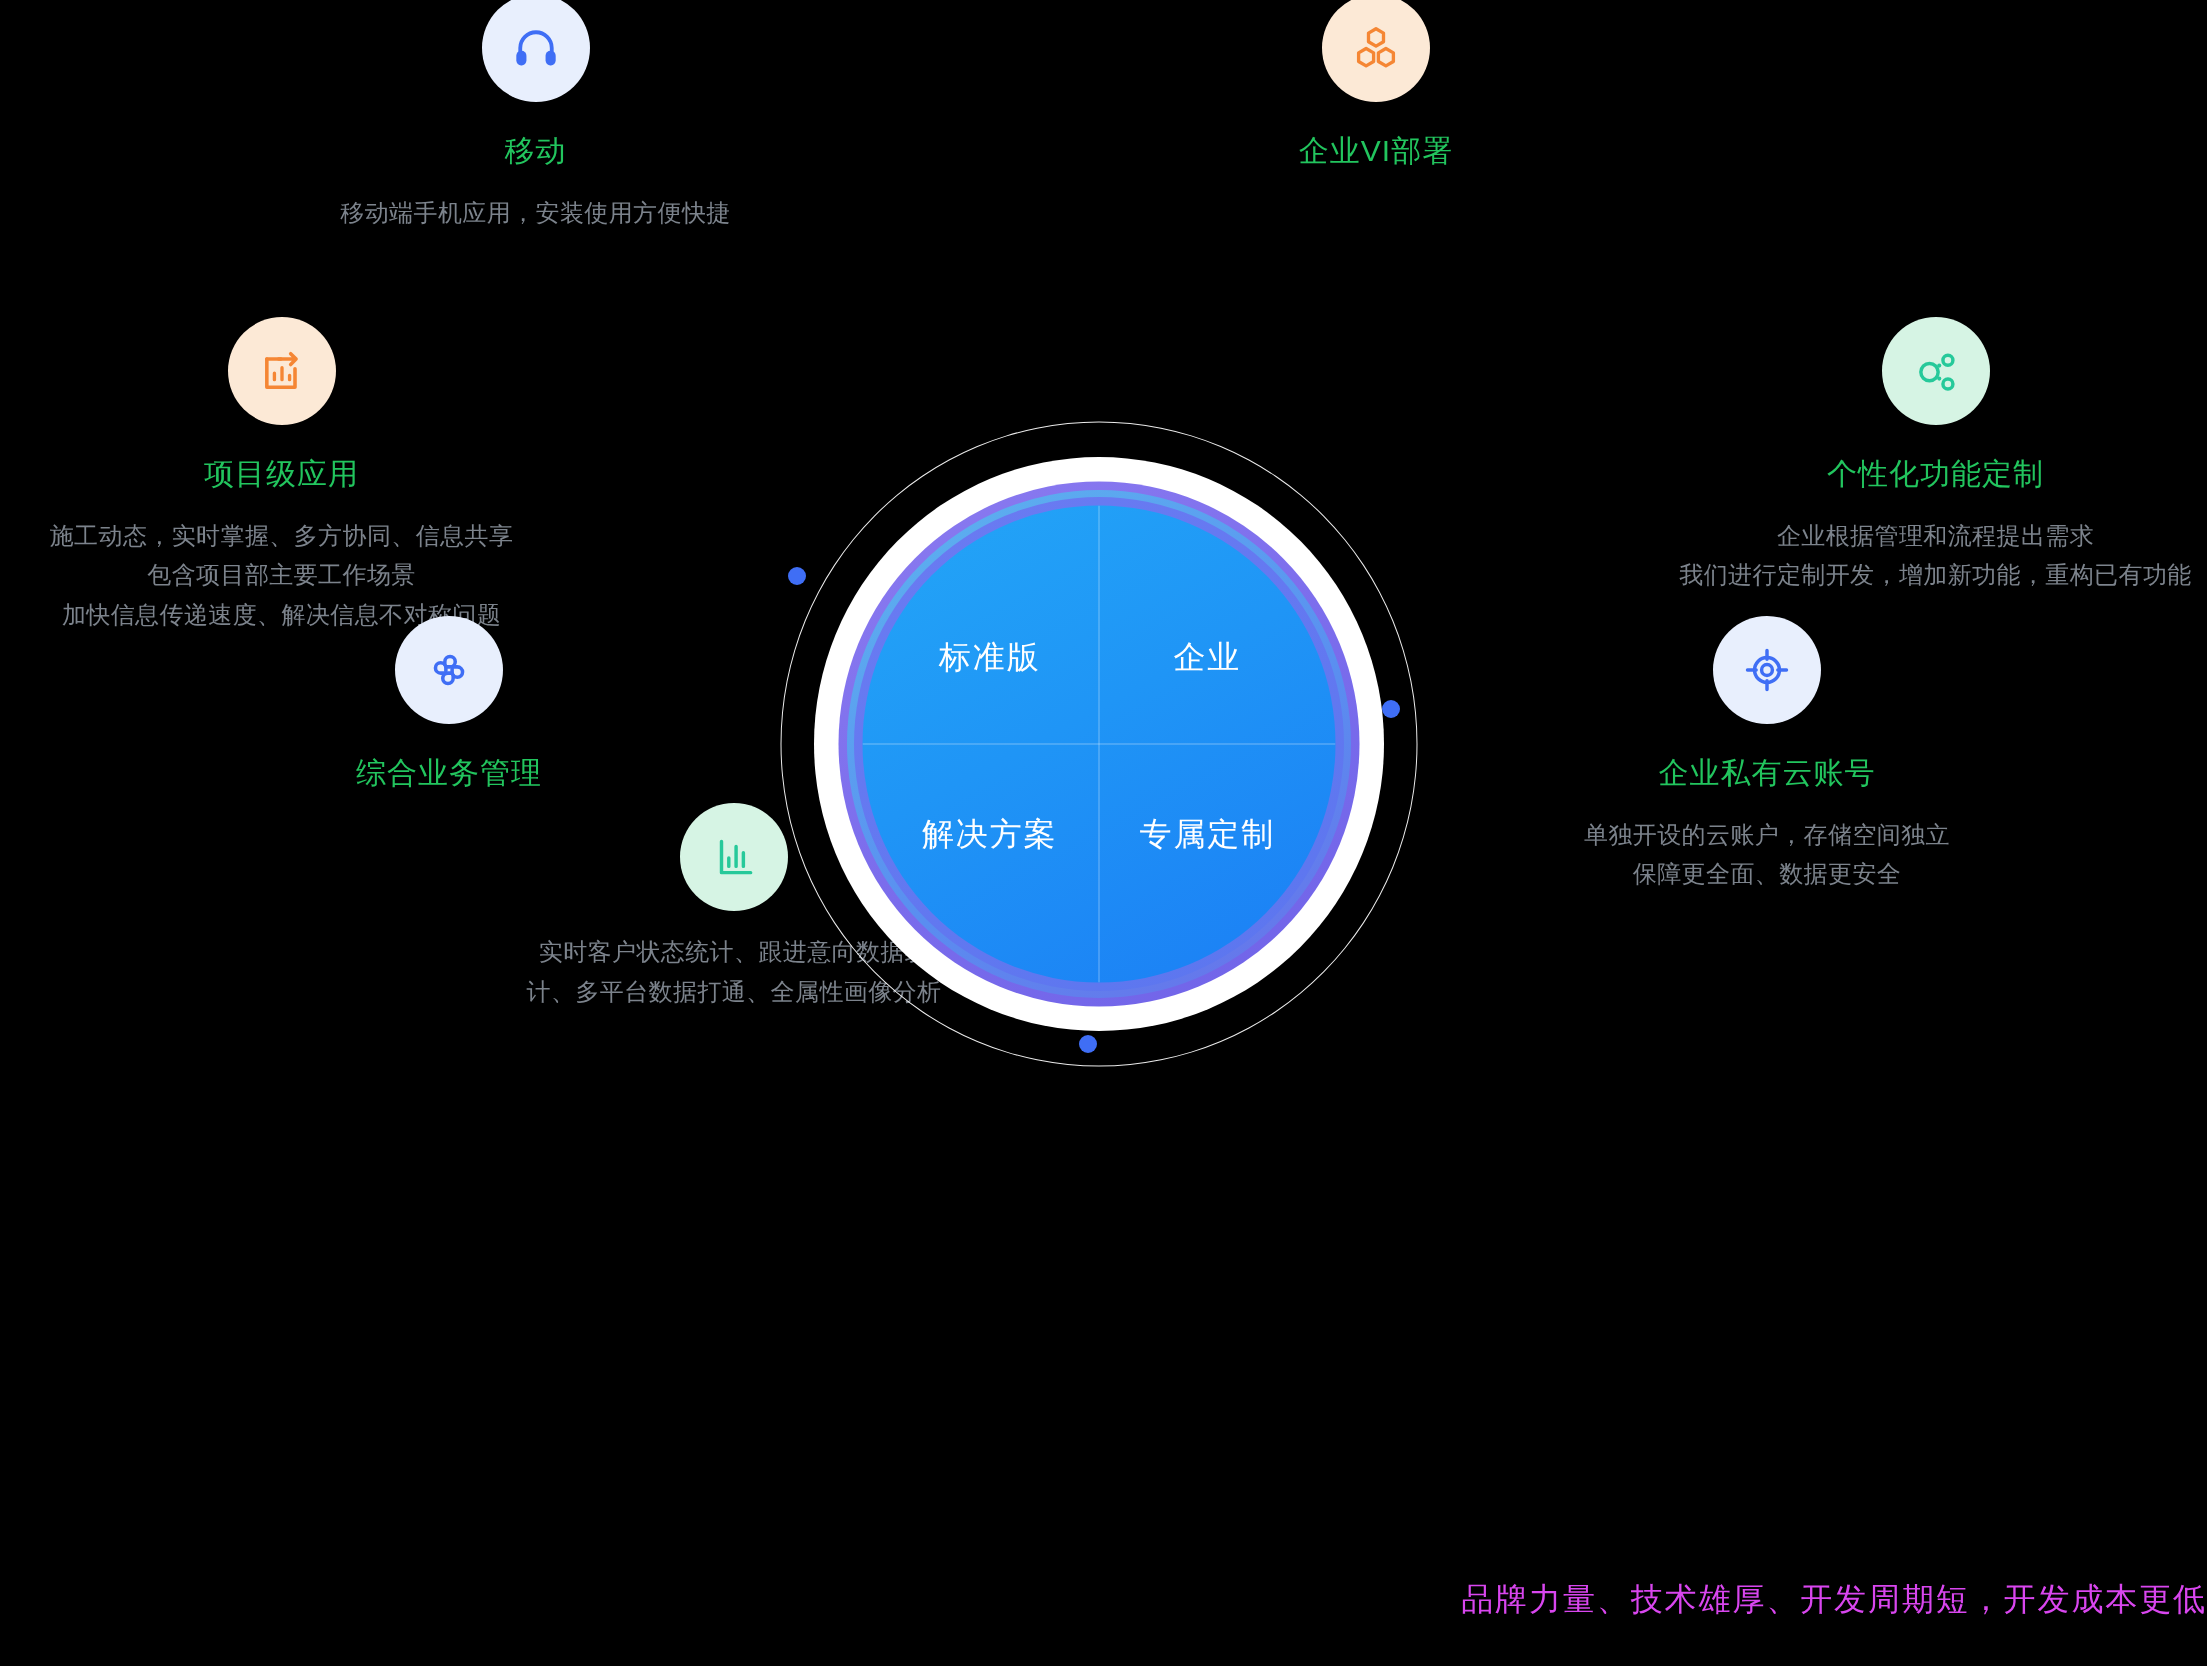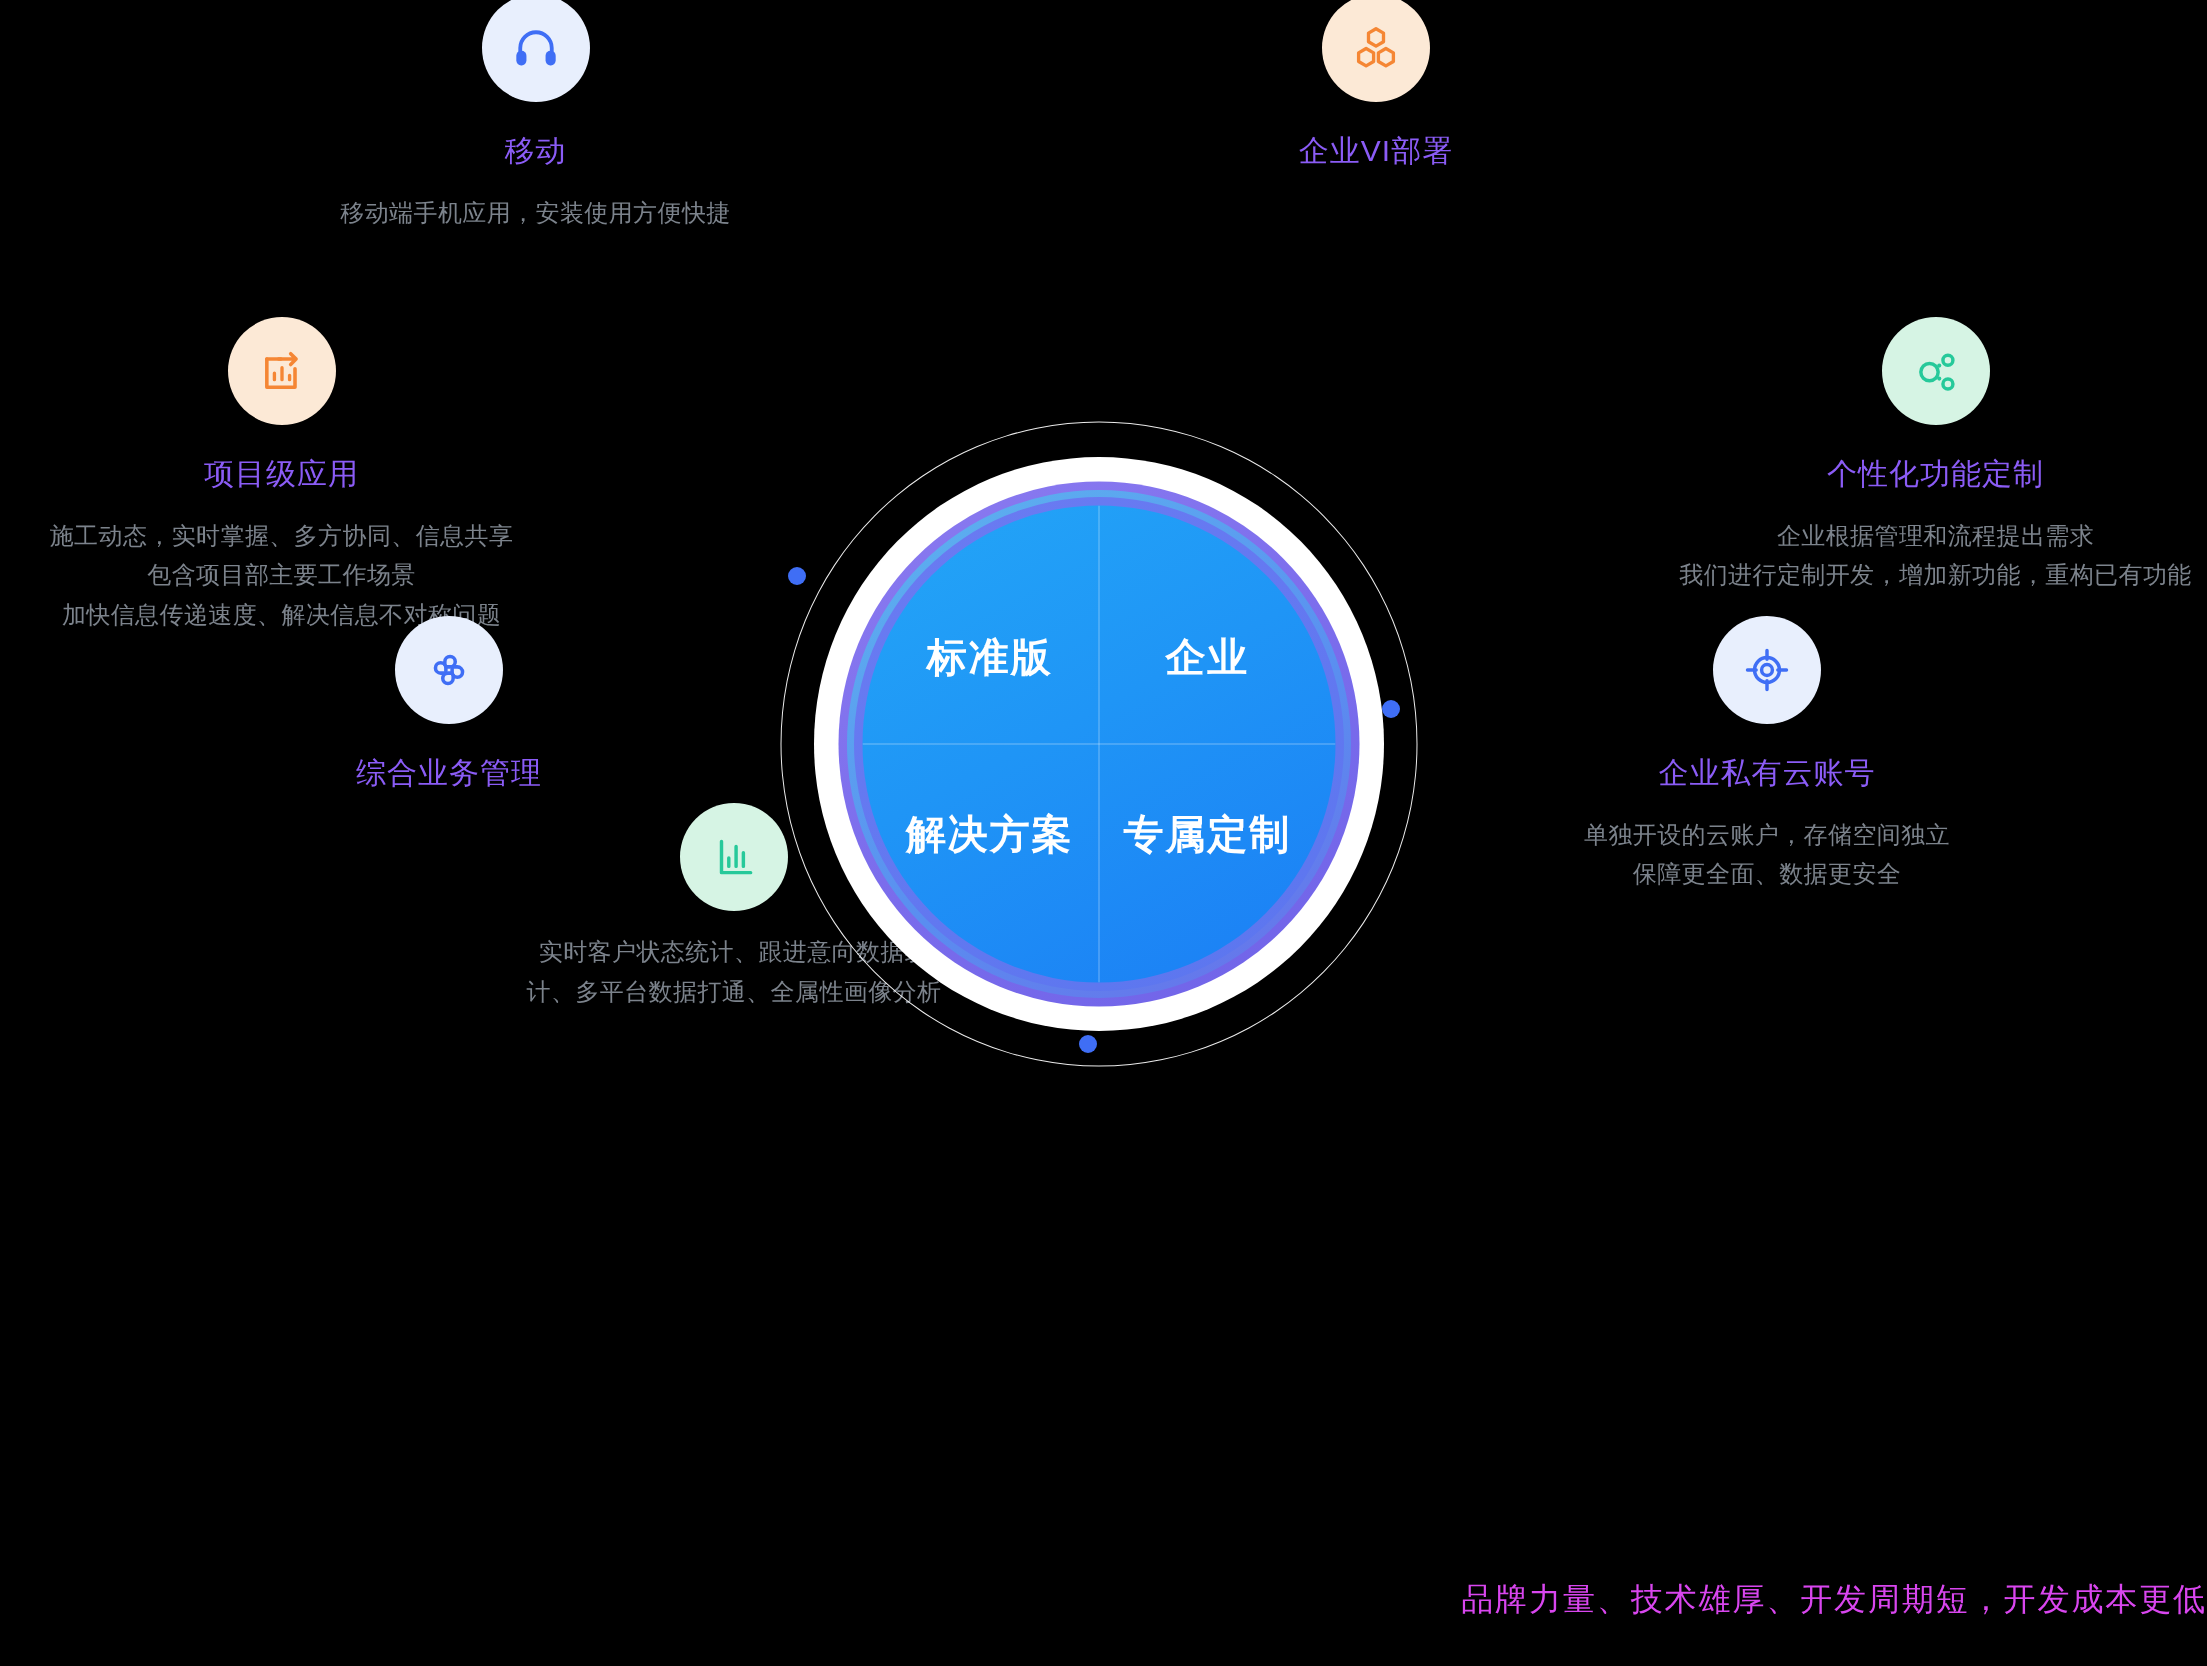--- a/index.html
+++ b/index.html
@@ -32,21 +32,21 @@
     justify-content: center;
   }
   .icon-circle.blue  { background: #e8effd; }
   .icon-circle.peach { background: #fce9d6; }
   .icon-circle.mint  { background: #d6f4e4; }
 
   .feature-title {
     margin-top: 29px;
     font-size: 30px;
     line-height: 1.35;
-    color: #8b5cf6;
+    color: #22c55e;
     letter-spacing: 1px;
     font-weight: 400;
   }
   .feature-desc {
     margin-top: 21px;
     font-size: 24px;
     line-height: 1.65;
     color: #7c838c;
     letter-spacing: 0.4px;
     font-weight: 400;
@@ -145,23 +145,23 @@
   .quad-v, .quad-h {
     position: absolute;
     background: rgba(255,255,255,0.38);
   }
   .quad-v { left: 50%; top: 0; width: 1px; height: 100%; }
   .quad-h { top: 50%;  left: 0; height: 1px; width: 100%; }
 
   .quad-label {
     position: absolute;
     color: #ffffff;
-    font-size: 40px;
+    font-size: 32px;
     letter-spacing: 1.9px;
-    font-weight: 700;
+    font-weight: 400;
     white-space: nowrap;
     transform: translate(-50%, -50%);
   }
   #q-tl { left: 27%; top: 32%; }
   #q-tr { left: 73%; top: 32%; text-align: right; }
   #q-bl { left: 27%; top: 69%; }
   #q-br { left: 73%; top: 69%; }
 
   
   #footer-tagline {

